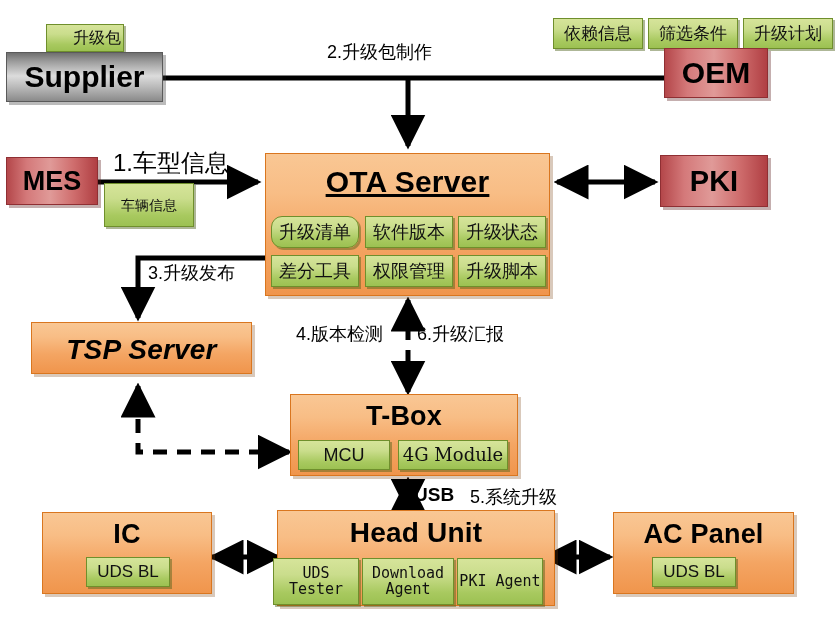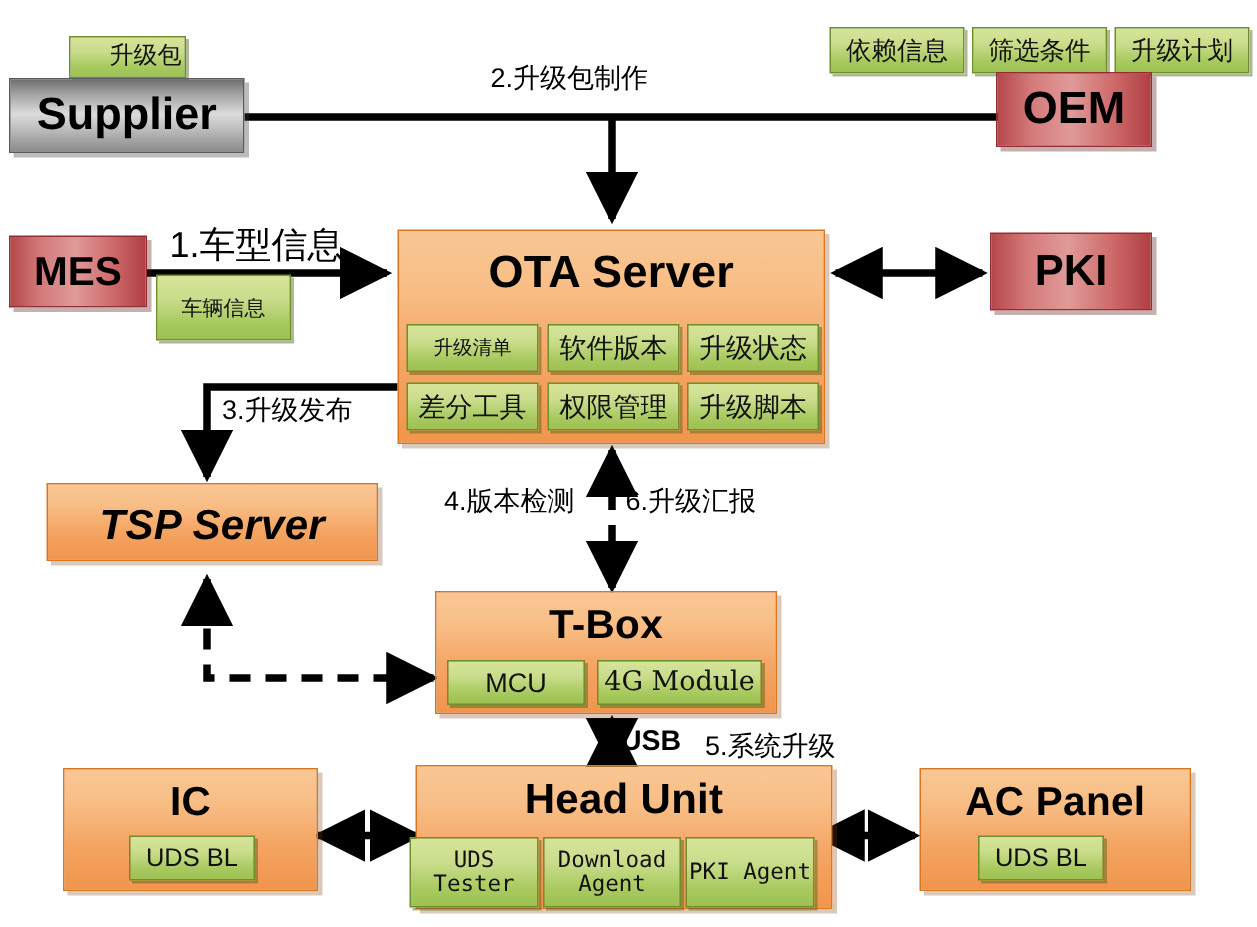--- a/index.html
+++ b/index.html
@@ -145,24 +145,24 @@
   <div class="node rbox" style="left:6px;top:157px;width:92px;height:48px;">
     <span class="title" style="font-size:27px;">MES</span>
   </div>
   <div class="chip" style="left:104px;top:183px;width:90px;height:44px;font-size:14px;">
     <span>车辆信息</span>
   </div>
 
   <div class="lbl" style="left:113px;top:147px;font-size:24px;">1.车型信息</div>
 
   <div class="node obox" style="left:265px;top:153px;width:285px;height:143px;">
-    <div class="title" style="font-size:30px;padding-top:13px;">OTA Server</div>
-  </div>
-
-  <div class="chip" style="left:271px;top:216px;width:88px;height:32px;font-size:13px;">
+    <div class="title" style="font-size:30px;padding-top:13px;text-decoration:underline;">OTA Server</div>
+  </div>
+
+  <div class="chip" style="left:271px;top:216px;width:88px;height:32px;font-size:18px;border-radius:11px;">
     <span>升级清单</span>
   </div>
   <div class="chip" style="left:365px;top:216px;width:88px;height:32px;font-size:18px;">
     <span>软件版本</span>
   </div>
   <div class="chip" style="left:458px;top:216px;width:88px;height:32px;font-size:18px;">
     <span>升级状态</span>
   </div>
   <div class="chip" style="left:271px;top:255px;width:88px;height:32px;font-size:18px;">
     <span>差分工具</span>

